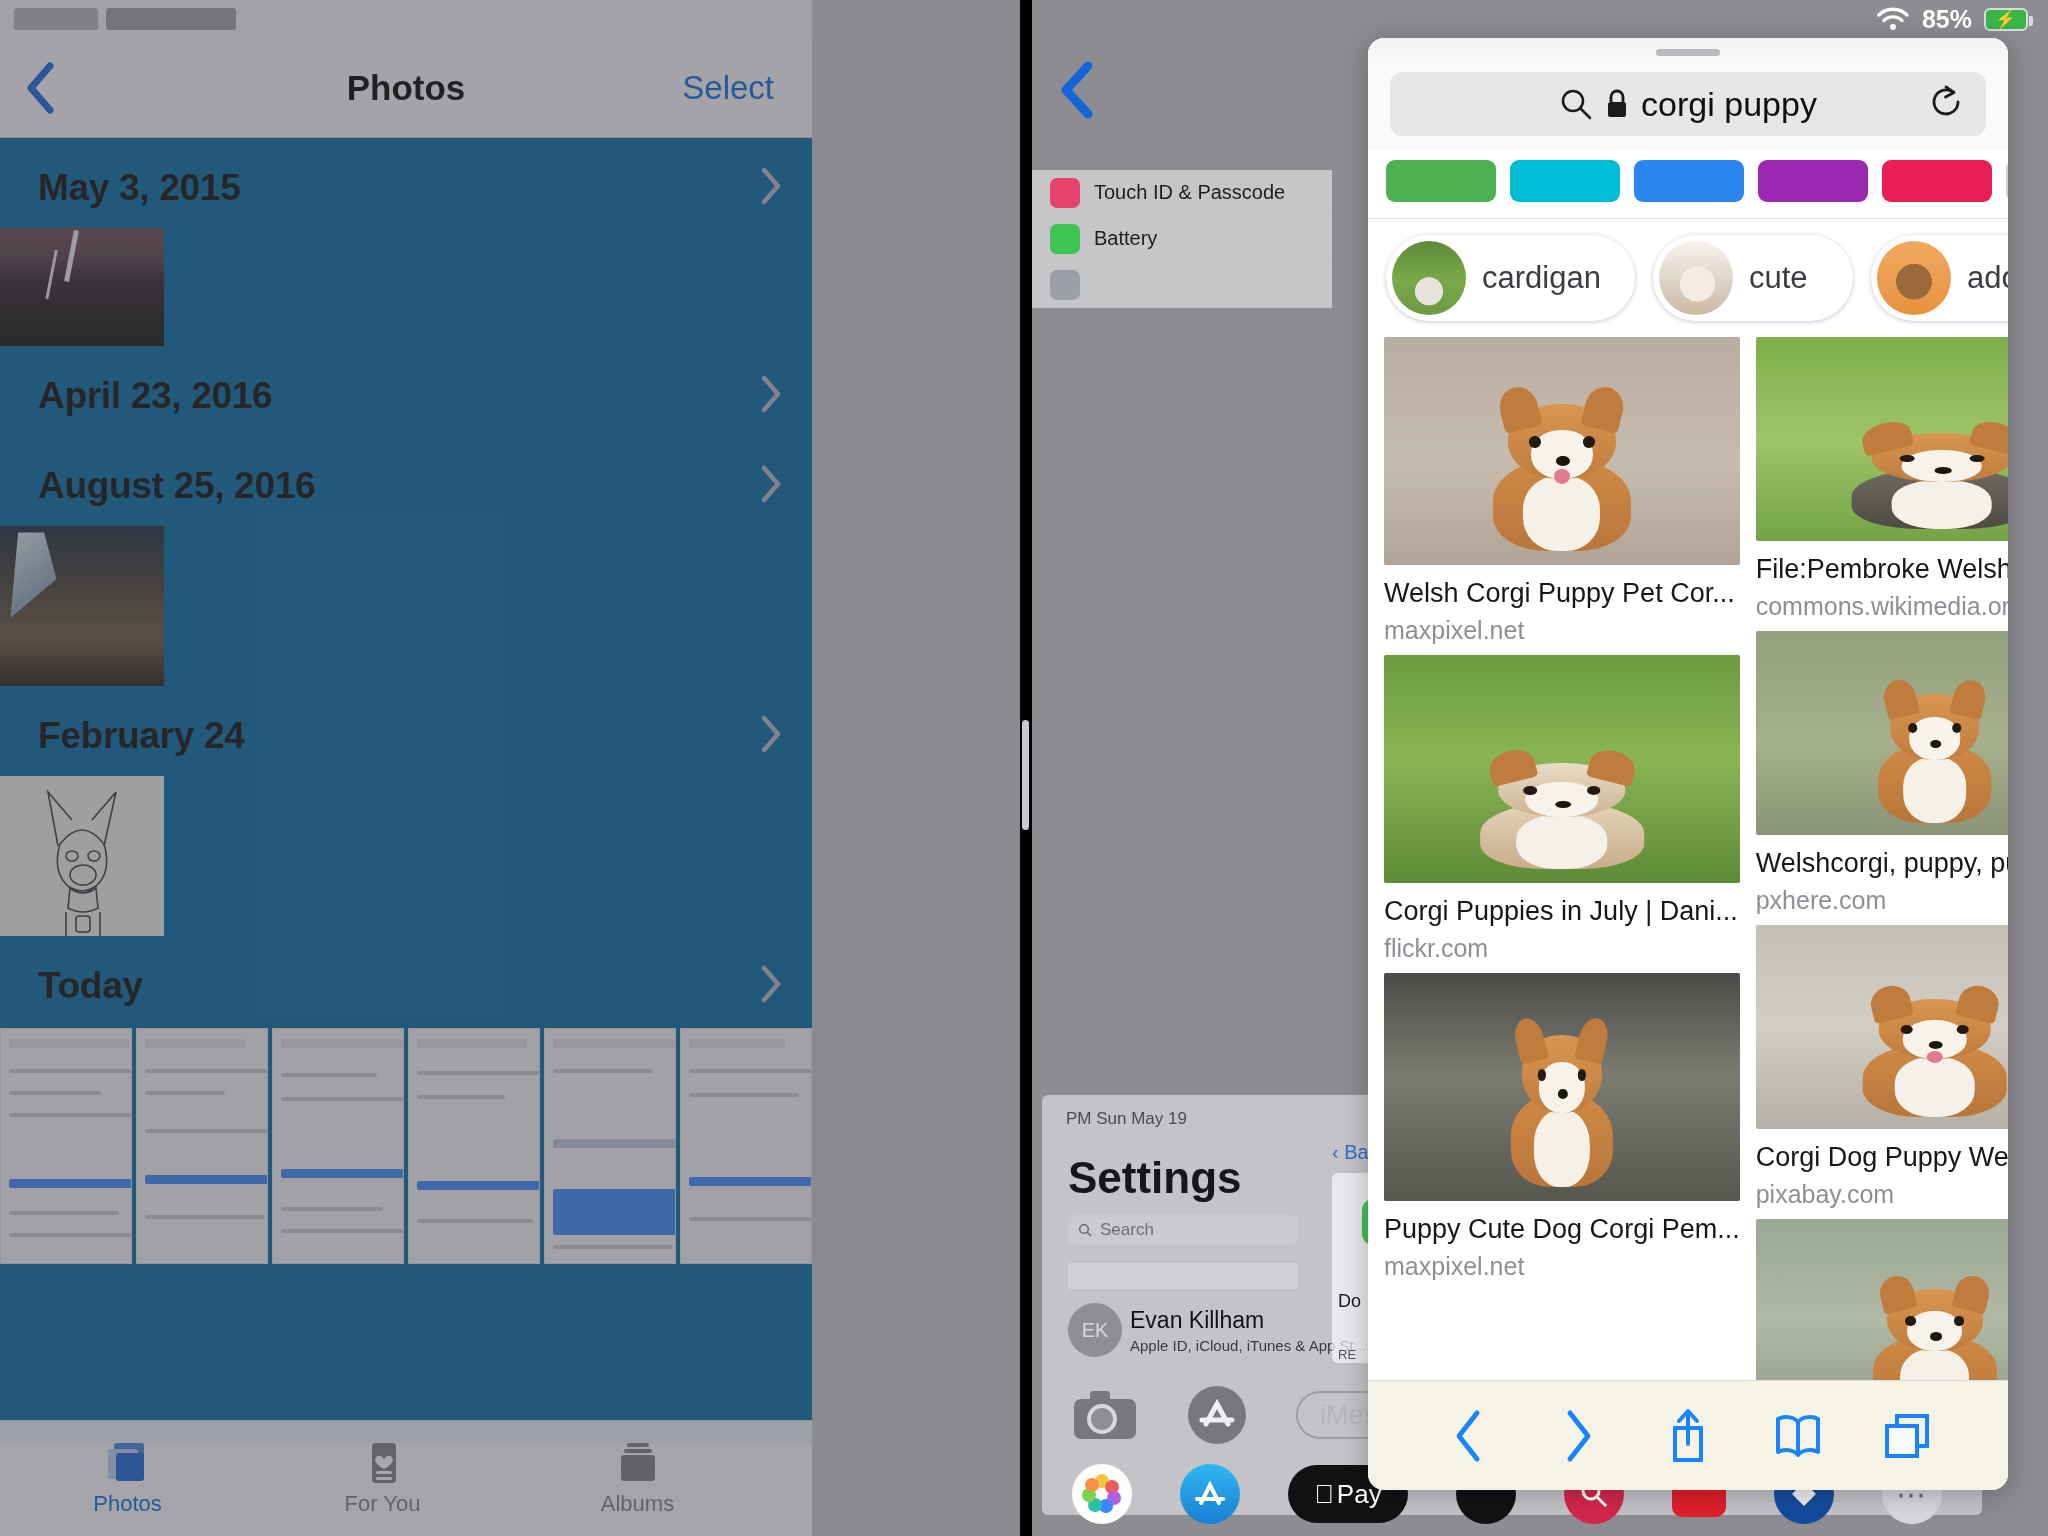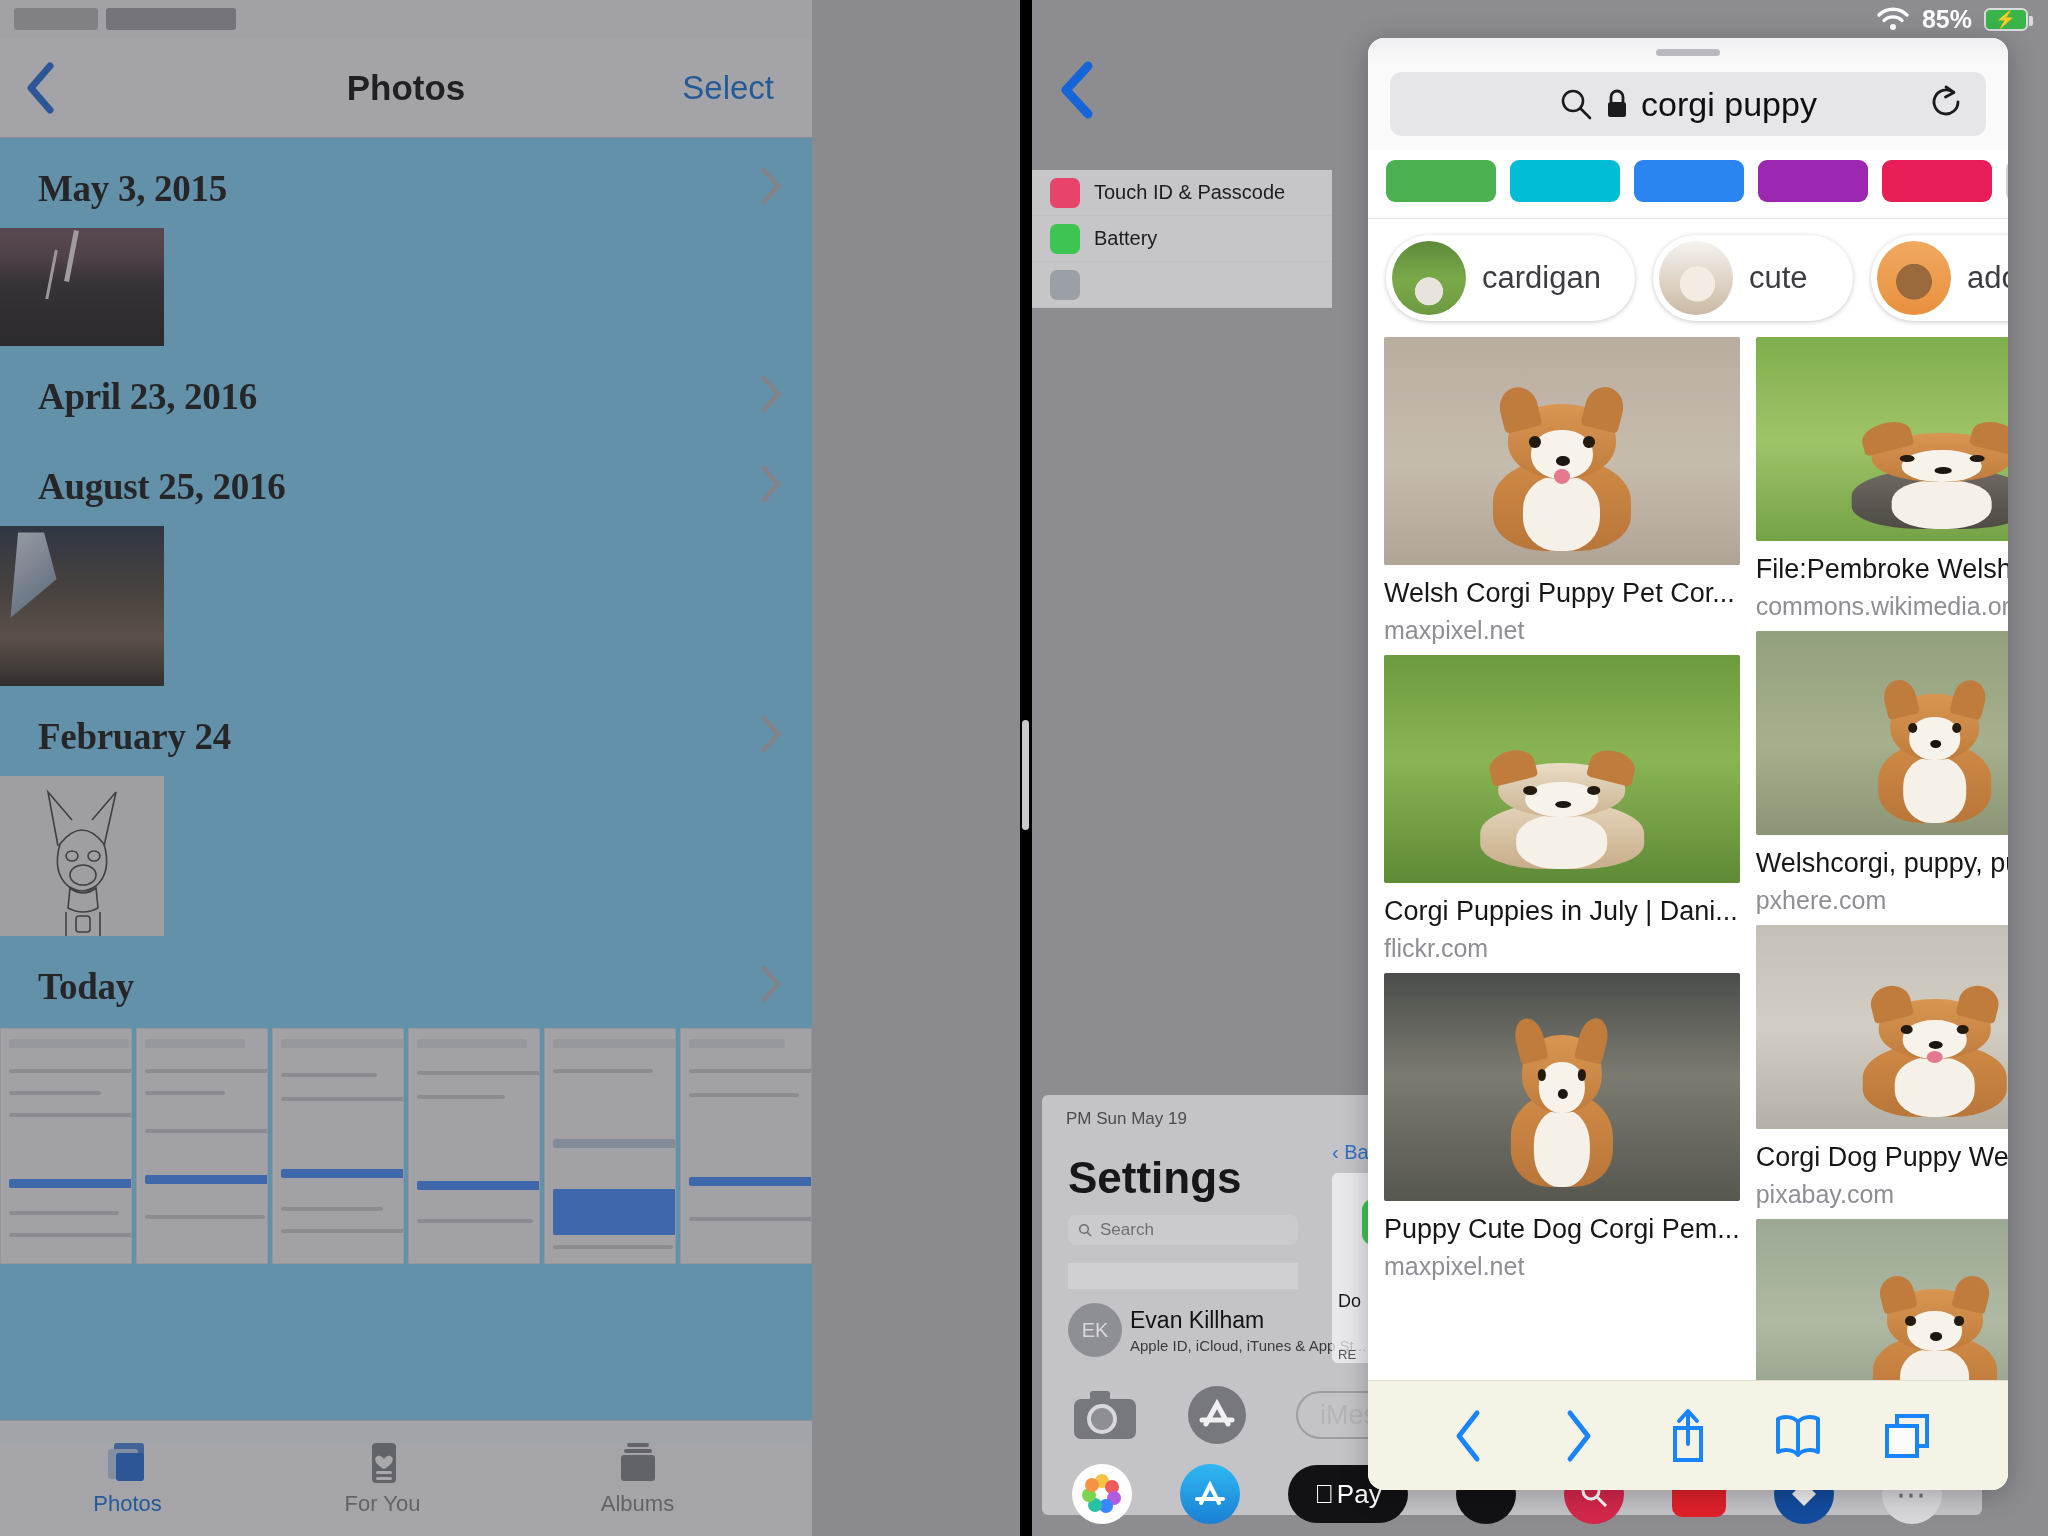--- a/index.html
+++ b/index.html
@@ -45,21 +45,21 @@
   }
   .ph-back svg { display:block; }
   .ph-title {
     position: absolute; left: 0; right: 0; text-align: center;
     font-size: 35px; font-weight: bold; color: #000;
   }
   .ph-select {
     position: absolute; right: 38px;
     font-size: 33px; color: #0a6cd8;
   }
-  .ph-scroll { position: relative; height: 1306px; background: #7dd3fc; font-family: Liberation Serif, serif; }
+  .ph-scroll { position: relative; height: 1306px; background: #0369a1; }
   .ph-section-head {
     display: flex; align-items: center; justify-content: space-between;
     padding: 28px 30px 18px 38px;
   }
   .ph-section-title { font-size: 37px; font-weight: bold; color: #0b0b0b; letter-spacing: -0.3px; }
   .ph-chev { color: #b8b8bd; }
   .ph-thumbrow { display: flex; gap: 4px; padding-left: 0; }
   .ph-thumb {
     position: relative; width: 164px; height: 118px;
     background: #4a4a50; overflow: hidden;

